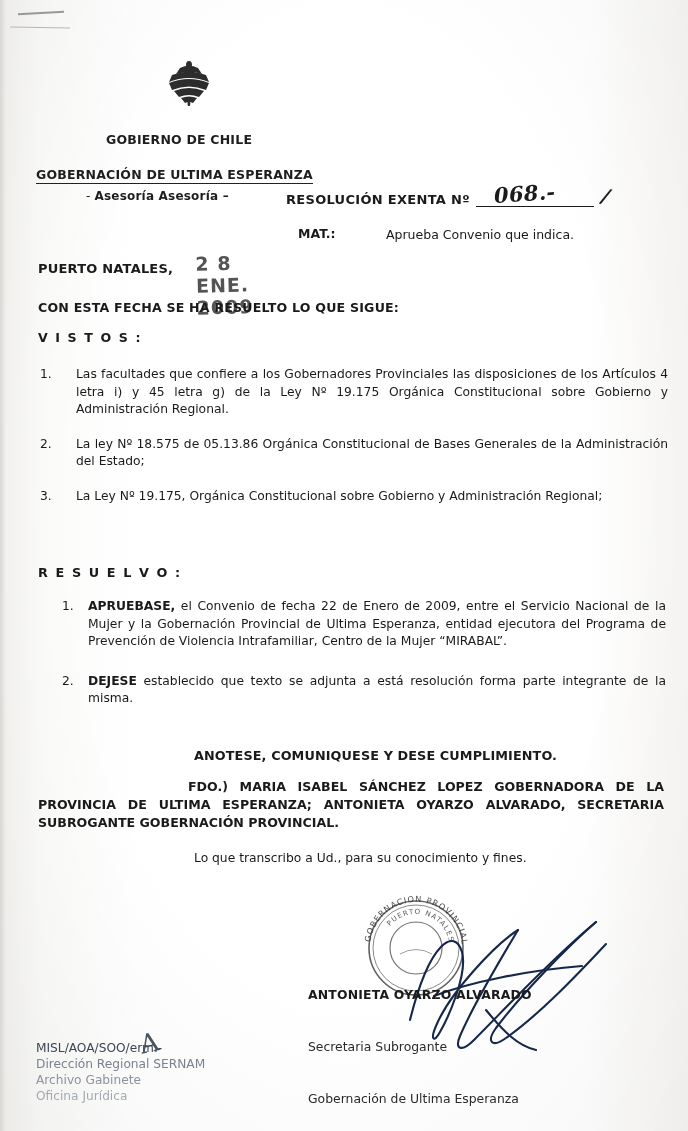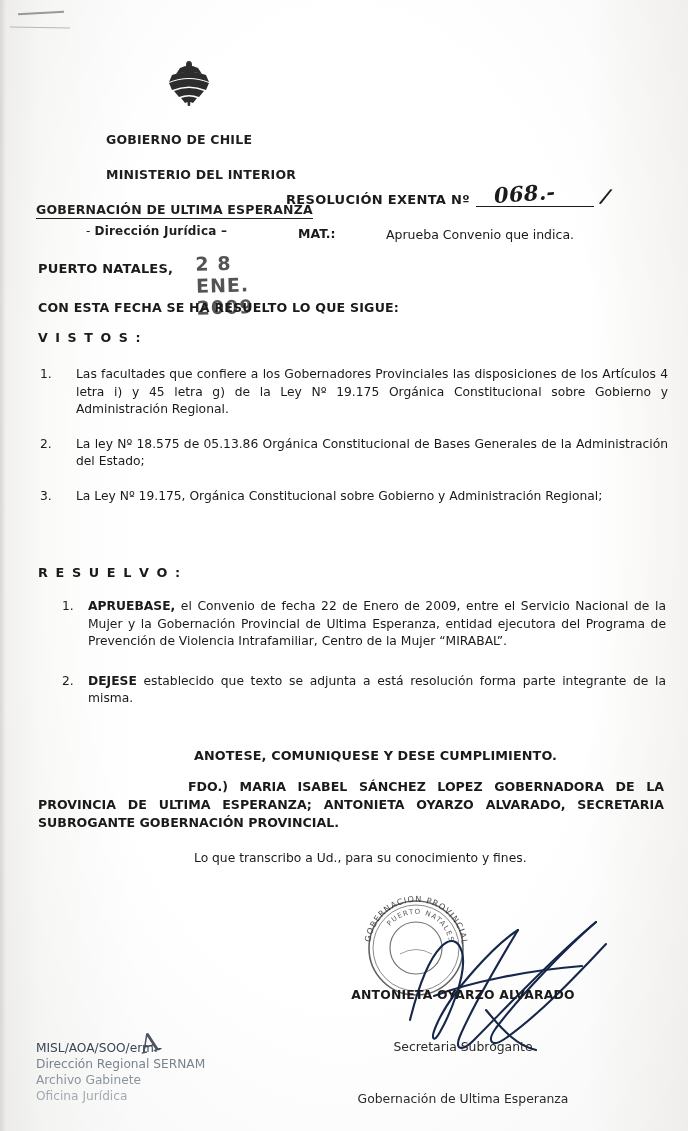--- a/index.html
+++ b/index.html
@@ -250,23 +250,22 @@
   
   .signature {
     position: absolute;
     left: 400px; top: 900px;
     width: 230px; height: 160px;
     pointer-events: none;
   }
 
   .sig-block {
     position: absolute;
-    left: 288px; top: 986px;
+    left: 308px; top: 986px;
     width: 350px;
-    text-align: center;
     font-size: 12.4px;
     line-height: 17px;
   }
   .sig-name { font-weight: 700; letter-spacing: .2px; }
   .sig-role, .sig-org { color: #2a2a2a; margin-top: 35px; }
 
   
   .footer {
     position: absolute;
     left: 36px; top: 1040px;
@@ -326,24 +325,23 @@
         <path d="M19 28 q20 -8 40 0 l-3 7 q-17 -7 -34 0 z"></path>
         <path d="M24 36 q15 -6 30 0 l-5 6 q-10 -4 -20 0 z"></path>
         <path d="M31 43 q8 -3 16 0 l-4 5 q-4 -2 -8 0 z"></path>
         <rect x="37.6" y="45" width="2.6" height="6" rx="1"></rect>
       </g>
     </svg>
   </div>
 
   <div class="org-block">
     <div class="org-line">GOBIERNO DE CHILE</div>
-    <div class="org-line">MINISTERIO DEL INTERIOR</div>
     <div><span class="org-line underlined">GOBERNACIÓN DE ULTIMA ESPERANZA</span></div>
     <div class="org-sub">
-      <span class="dash">-</span><span>Dirección Jurídica –</span>
+      <span class="dash">-</span><span>Asesoría Asesoría –</span>
     </div>
   </div>
 
   <div class="res-row">
     <span>RESOLUCIÓN EXENTA Nº</span><span class="res-line">
       <span class="handwrite res-num">068.-</span>
       <span class="handwrite res-slash">/</span>
     </span>
   </div>
 

